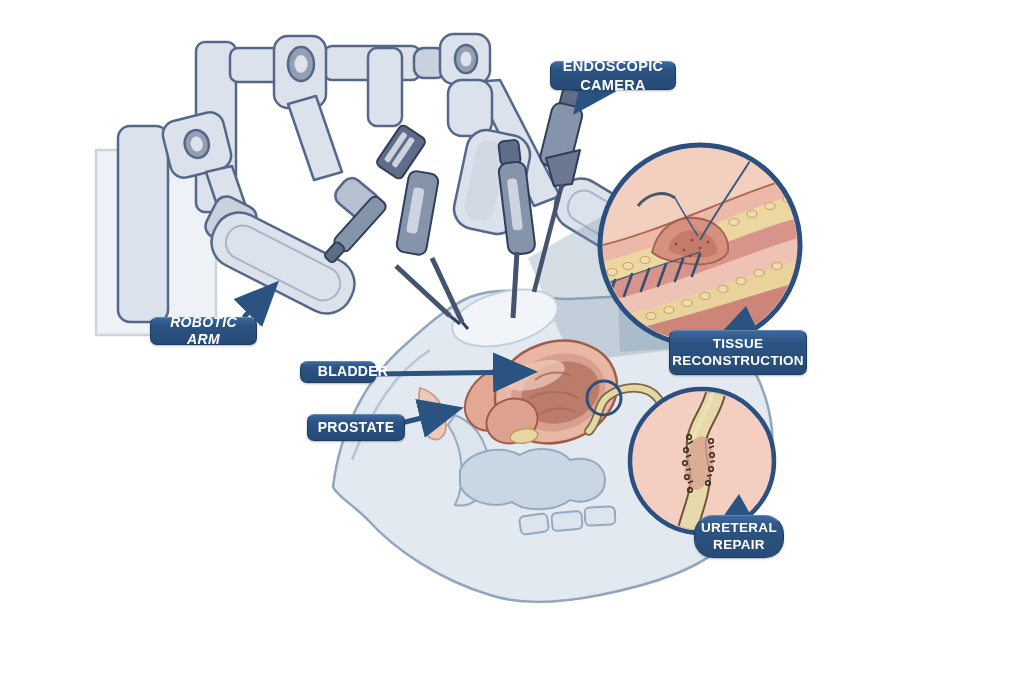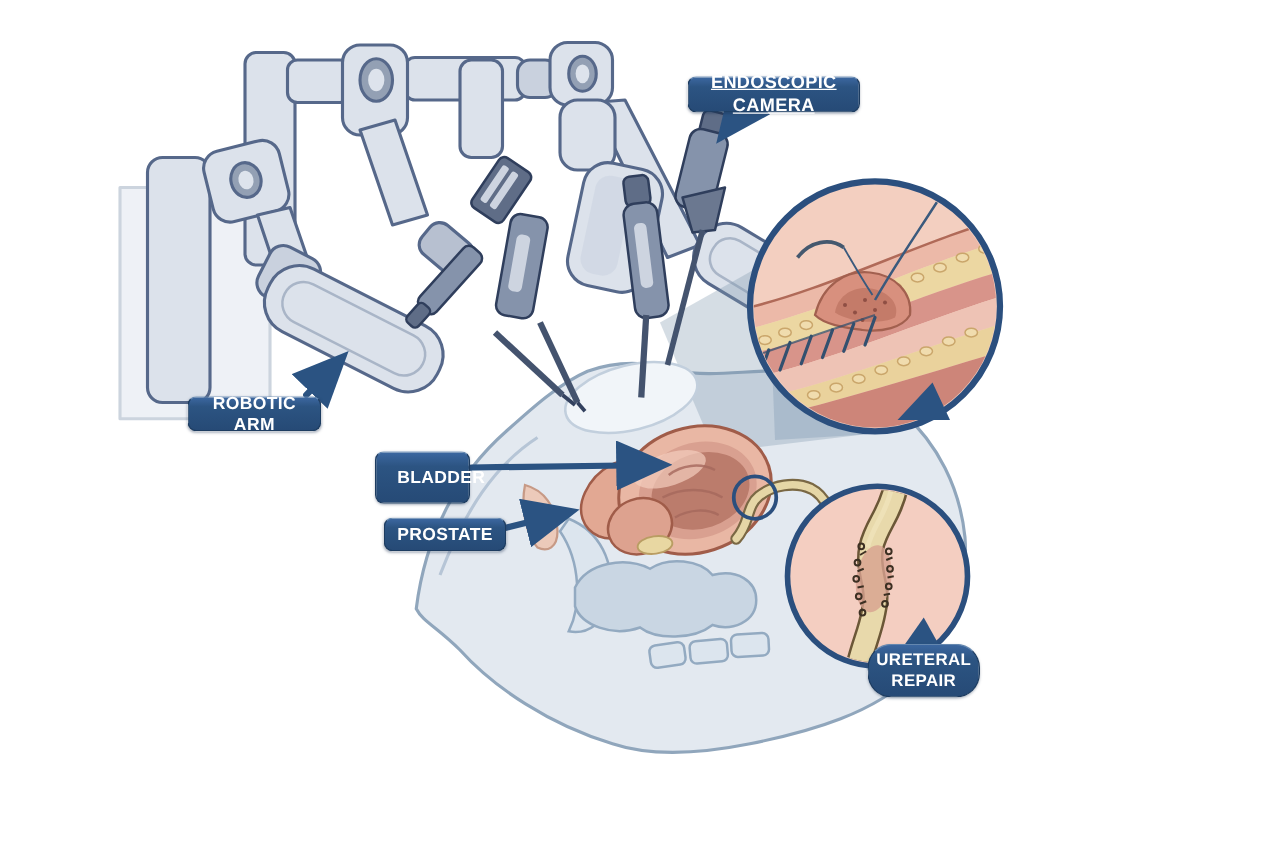--- a/index.html
+++ b/index.html
@@ -10,23 +10,23 @@
   #art{position:absolute;left:0;top:0;}
   .callout{
     position:absolute;display:flex;align-items:center;justify-content:center;
     background:linear-gradient(180deg,#3c67a0 0%,#2c5482 28%,#264a76 100%);
     border:1px solid #1d3c60;border-top-color:#6487af;border-radius:7px;
     color:#ffffff;font-weight:bold;text-align:center;letter-spacing:.3px;
     box-shadow:0 1px 2px rgba(30,50,80,.35);
     font-size:14px;line-height:1.25;box-sizing:border-box;padding:2px 4px;
   }
   .callout.small2{font-size:13.5px;}
-  #label-ec{left:550px;top:61px;width:138px;height:29px;font-size:14.5px;text-decoration:underline;}
-  #label-ra{left:150px;top:317px;width:107px;height:28px;}
-  #label-bl{left:300px;top:361px;width:76px;height:42px;padding-left:34px;}
+  #label-ec{left:550px;top:61px;width:126px;height:29px;font-size:14.5px;}
+  #label-ra{left:150px;top:317px;width:107px;height:28px;font-style:italic;}
+  #label-bl{left:300px;top:361px;width:76px;height:22px;padding-left:34px;}
   #label-pr{left:307px;top:414px;width:98px;height:27px;}
   #label-tr{left:669px;top:330px;width:138px;height:45px;}
   #label-ur{left:694px;top:515px;width:90px;height:43px;border-radius:19px;}
 </style>
 </head>
 <body>
 
 <div id="canvas">
 
 <svg id="art" width="1024" height="683" viewBox="0 0 1024 683">
@@ -284,15 +284,16 @@
     <line x1="385" y1="427" x2="454" y2="410" marker-end="url(#ah)"></line>
     <polygon points="718,336 760,336 746,306" stroke="none"></polygon>
     <polygon points="720,521 754,521 739,494" stroke="none"></polygon>
   </g>
 </svg>
 
 <div id="label-ec" class="callout">ENDOSCOPIC CAMERA</div>
 <div id="label-ra" class="callout">ROBOTIC ARM</div>
 <div id="label-bl" class="callout">BLADDER</div>
 <div id="label-pr" class="callout">PROSTATE</div>
+<div id="label-tr" class="callout small2">TISSUE RECONSTRUCTION</div>
 <div id="label-ur" class="callout small2">URETERAL REPAIR</div>
 
 </div>
 
 </body></html>

